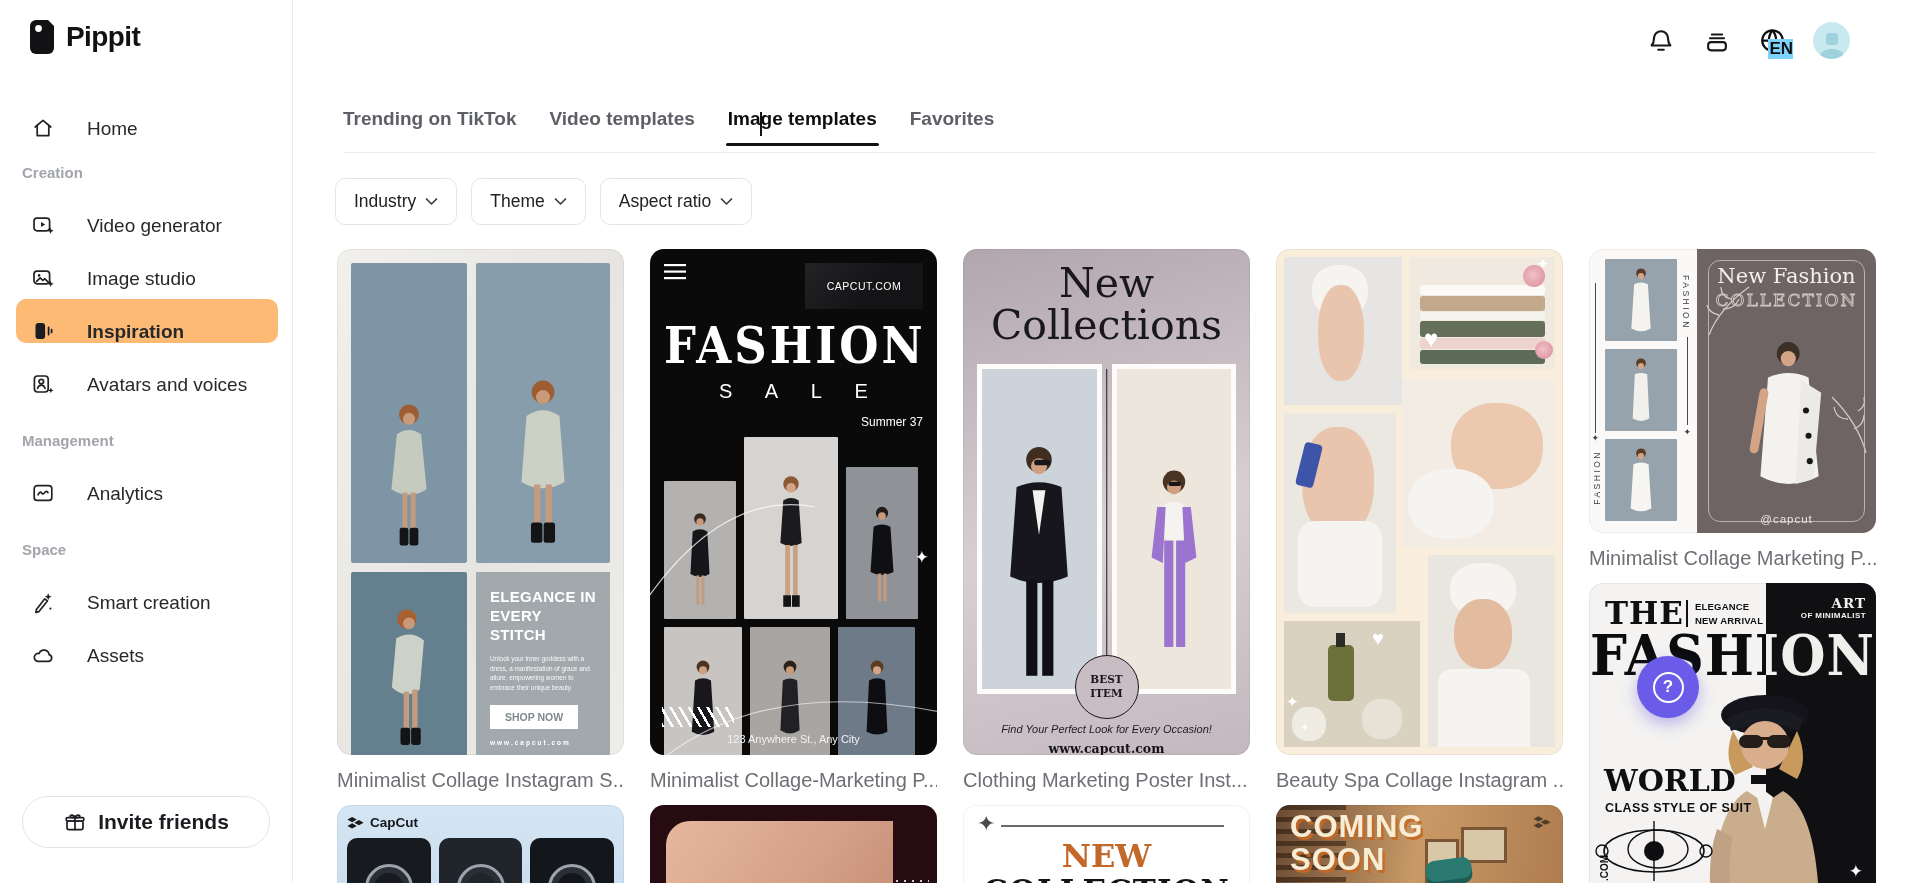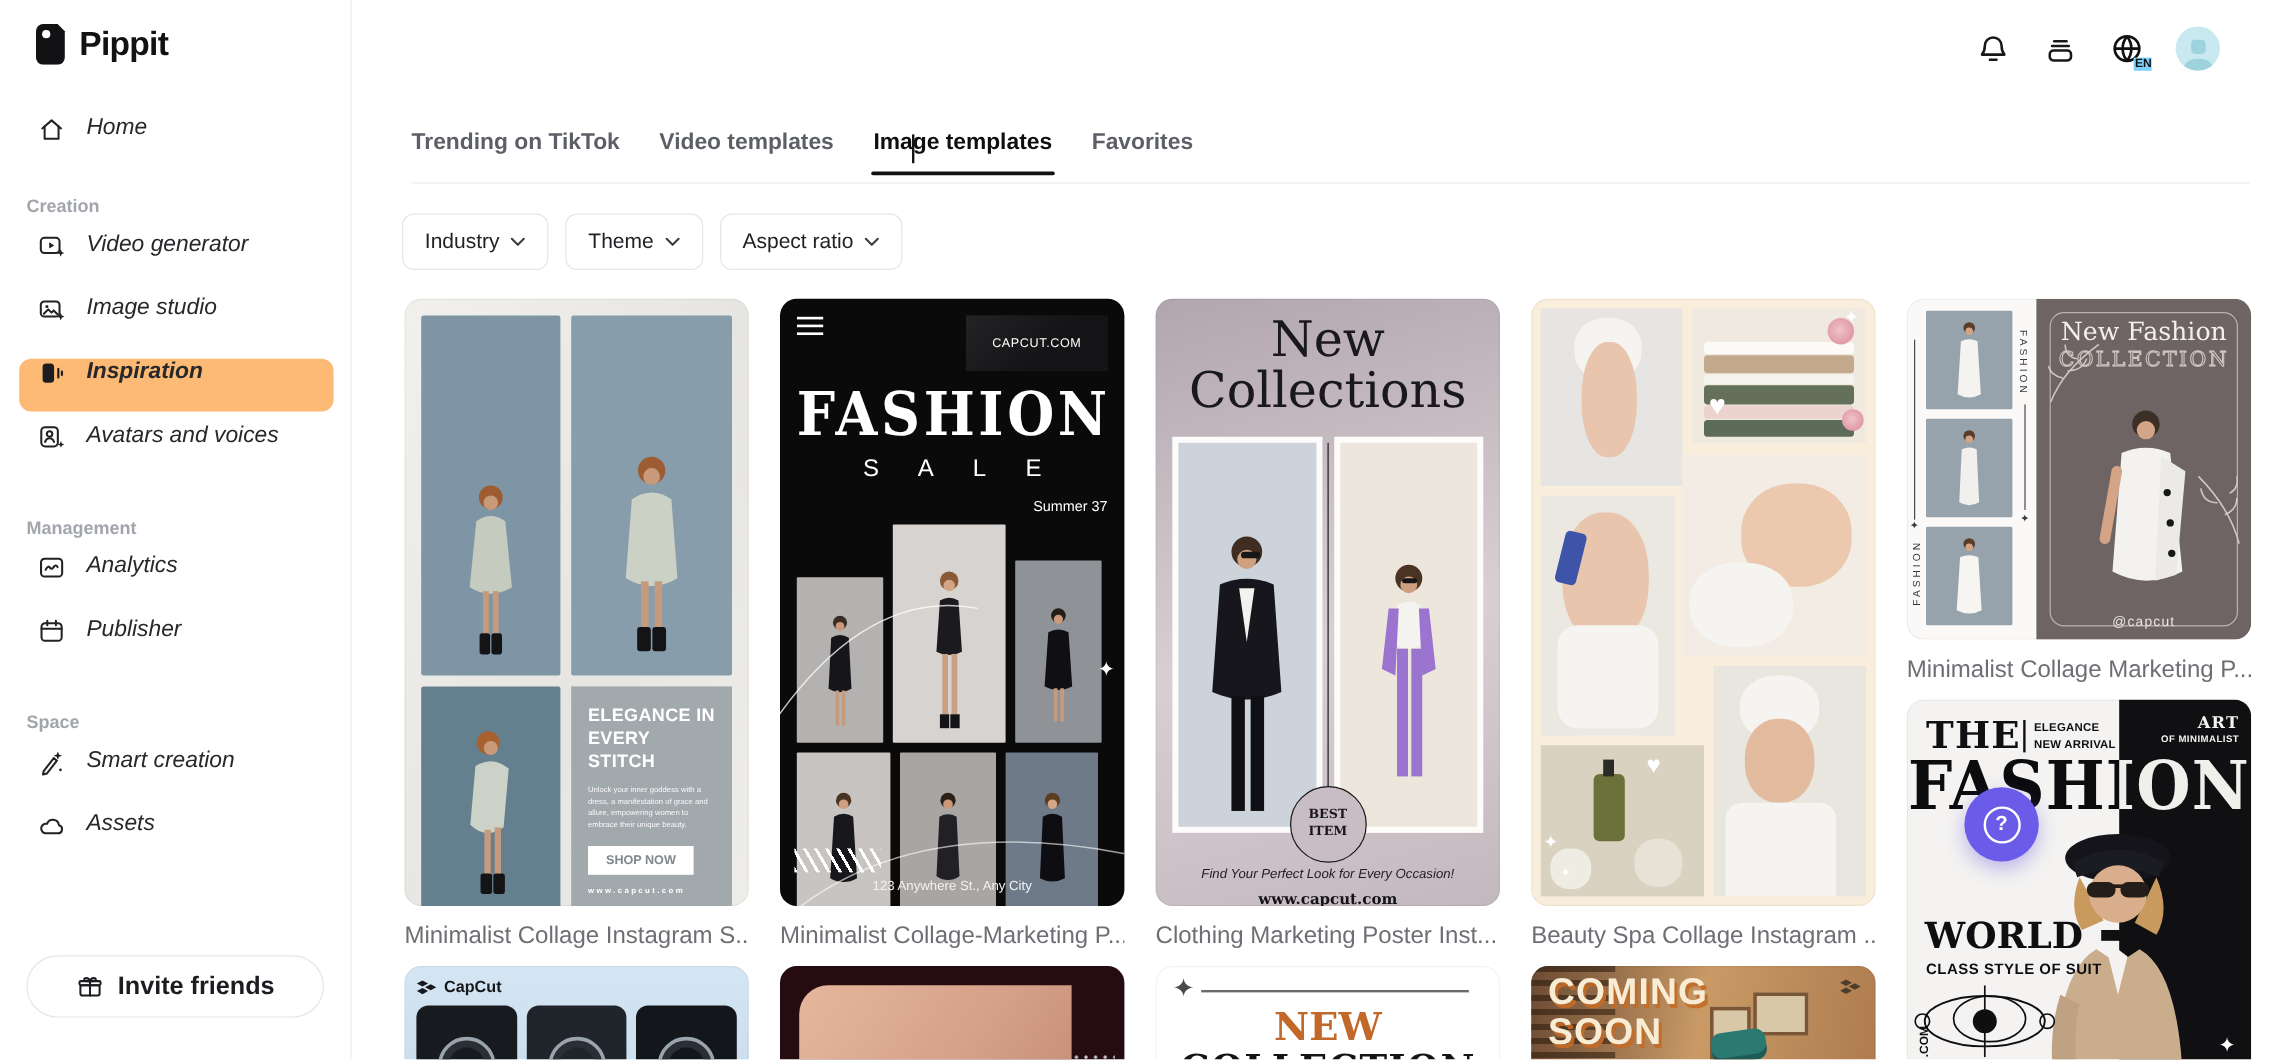--- a/index.html
+++ b/index.html
@@ -4,31 +4,31 @@
 <style>
   html,body{margin:0;padding:0;background:#fff;}
   body{width:1909px;height:883px;overflow:hidden;font-family:"Liberation Sans",sans-serif;-webkit-font-smoothing:antialiased;}
   .page{position:relative;width:1909px;height:883px;background:#fff;overflow:hidden;}
 
   
   .sidebar{position:absolute;left:0;top:0;width:293px;height:883px;background:#fff;border-right:1px solid #ebebee;box-sizing:border-box;}
   .logo{position:absolute;left:30px;top:20px;display:flex;align-items:center;gap:9px;}
   .logo-text{font-size:28px;font-weight:800;color:#121215;letter-spacing:-.6px;}
   .nav{position:absolute;left:16px;right:14px;top:96px;}
-  .nav-item{display:flex;align-items:flex-start;gap:17px;height:44px;padding-left:15px;border-radius:10px;font-size:19px;color:#27282c;margin-bottom:9px;cursor:pointer;font-style:italic;}
+  .nav-item{display:flex;align-items:flex-end;gap:32px;height:44px;padding-left:15px;border-radius:10px;font-size:19px;color:#27282c;margin-bottom:9px;cursor:pointer;}
   .nav-item.active{background:#fdba74;font-weight:700;}
   .nico{flex:0 0 auto;}
   .sec-label{margin:24px 0 12px 6px;font-size:15px;font-weight:700;color:#a2a5ab;}
   .sec-label.gap{margin-top:36px;}
   .invite-btn{position:absolute;left:22px;top:796px;width:246px;height:50px;border:1.5px solid #e5e5e8;border-radius:26px;background:#fff;display:flex;align-items:center;justify-content:center;gap:11px;font-size:21px;font-weight:700;color:#1c1d21;cursor:pointer;}
 
   
   .top-icons{position:absolute;top:22px;right:59px;display:flex;align-items:center;gap:24px;}
   .tico{position:relative;width:32px;height:32px;display:flex;align-items:center;justify-content:center;cursor:pointer;}
-  .lang{position:absolute;right:-4px;bottom:-2px;font-size:10px;font-weight:800;color:#101013;background:#7dd3fc;padding-left:1px;}
+  .lang{position:absolute;right:-4px;bottom:-2px;font-size:17px;font-weight:800;color:#101013;background:#7dd3fc;padding-left:1px;}
   .avatar{width:37px;height:37px;border-radius:50%;background:#c7e9ef;display:flex;align-items:flex-end;justify-content:center;overflow:hidden;cursor:pointer;}
 
   
   .tabs{position:absolute;left:343px;top:108px;display:flex;gap:33px;}
   .tab{font-size:19px;font-weight:600;color:#5d5f66;cursor:pointer;position:relative;padding-bottom:14px;}
   .tab.active{color:#0f0f12;font-weight:700;}
   .tab.active::after{content:"";position:absolute;left:-2px;right:-2px;bottom:-2px;height:3px;background:#121215;border-radius:2px;}
   .tab-divider{position:absolute;left:343px;right:34px;top:152px;height:1px;background:#ededf0;}
   .caret{position:absolute;left:760px;top:112px;width:2px;height:24px;background:#141417;}
 
@@ -215,27 +215,20 @@
       </div>
 
       <div class="sec-label gap">Management</div>
       <div class="nav-item">
         <svg class="nico" width="24" height="24" viewBox="0 0 24 24" fill="none" stroke="#212226" stroke-width="1.7" stroke-linecap="round" stroke-linejoin="round">
             <rect x="3.2" y="4.6" width="17.6" height="14.8" rx="3"></rect>
             <path d="M7 13.8 c1.4-2.6 2.6-3.4 3.6-1.8 s2.2 1 3.2-.6 2.4-1.4 3.2 .2"></path>
           </svg>
         <span>Analytics</span>
       </div>
-      <div class="nav-item">
-        <svg class="nico" width="24" height="24" viewBox="0 0 24 24" fill="none" stroke="#212226" stroke-width="1.7" stroke-linecap="round" stroke-linejoin="round">
-            <rect x="3.6" y="5.4" width="16.8" height="14.6" rx="3"></rect>
-            <path d="M8.4 3.4 v3.6 M15.6 3.4 v3.6 M3.6 10 h16.8"></path>
-          </svg>
-        <span>Publisher</span>
-      </div>
 
       <div class="sec-label gap">Space</div>
       <div class="nav-item">
         <svg class="nico" width="24" height="24" viewBox="0 0 24 24" fill="none" stroke="#212226" stroke-width="1.7" stroke-linecap="round" stroke-linejoin="round">
             <path d="M5.4 19.6 L13.8 8.8 l2.6 2.1 L8 21.6 l-3.2 .8 z"></path>
             <path d="M17.2 3.2 l1 2.5 2.5 1 -2.5 1 -1 2.5 -1 -2.5 -2.5 -1 2.5 -1 z" fill="#212226" stroke="none"></path>
             <circle cx="19.4" cy="18.6" r="1.1" fill="#212226" stroke="none"></circle>
           </svg>
         <span>Smart creation</span>
       </div>

